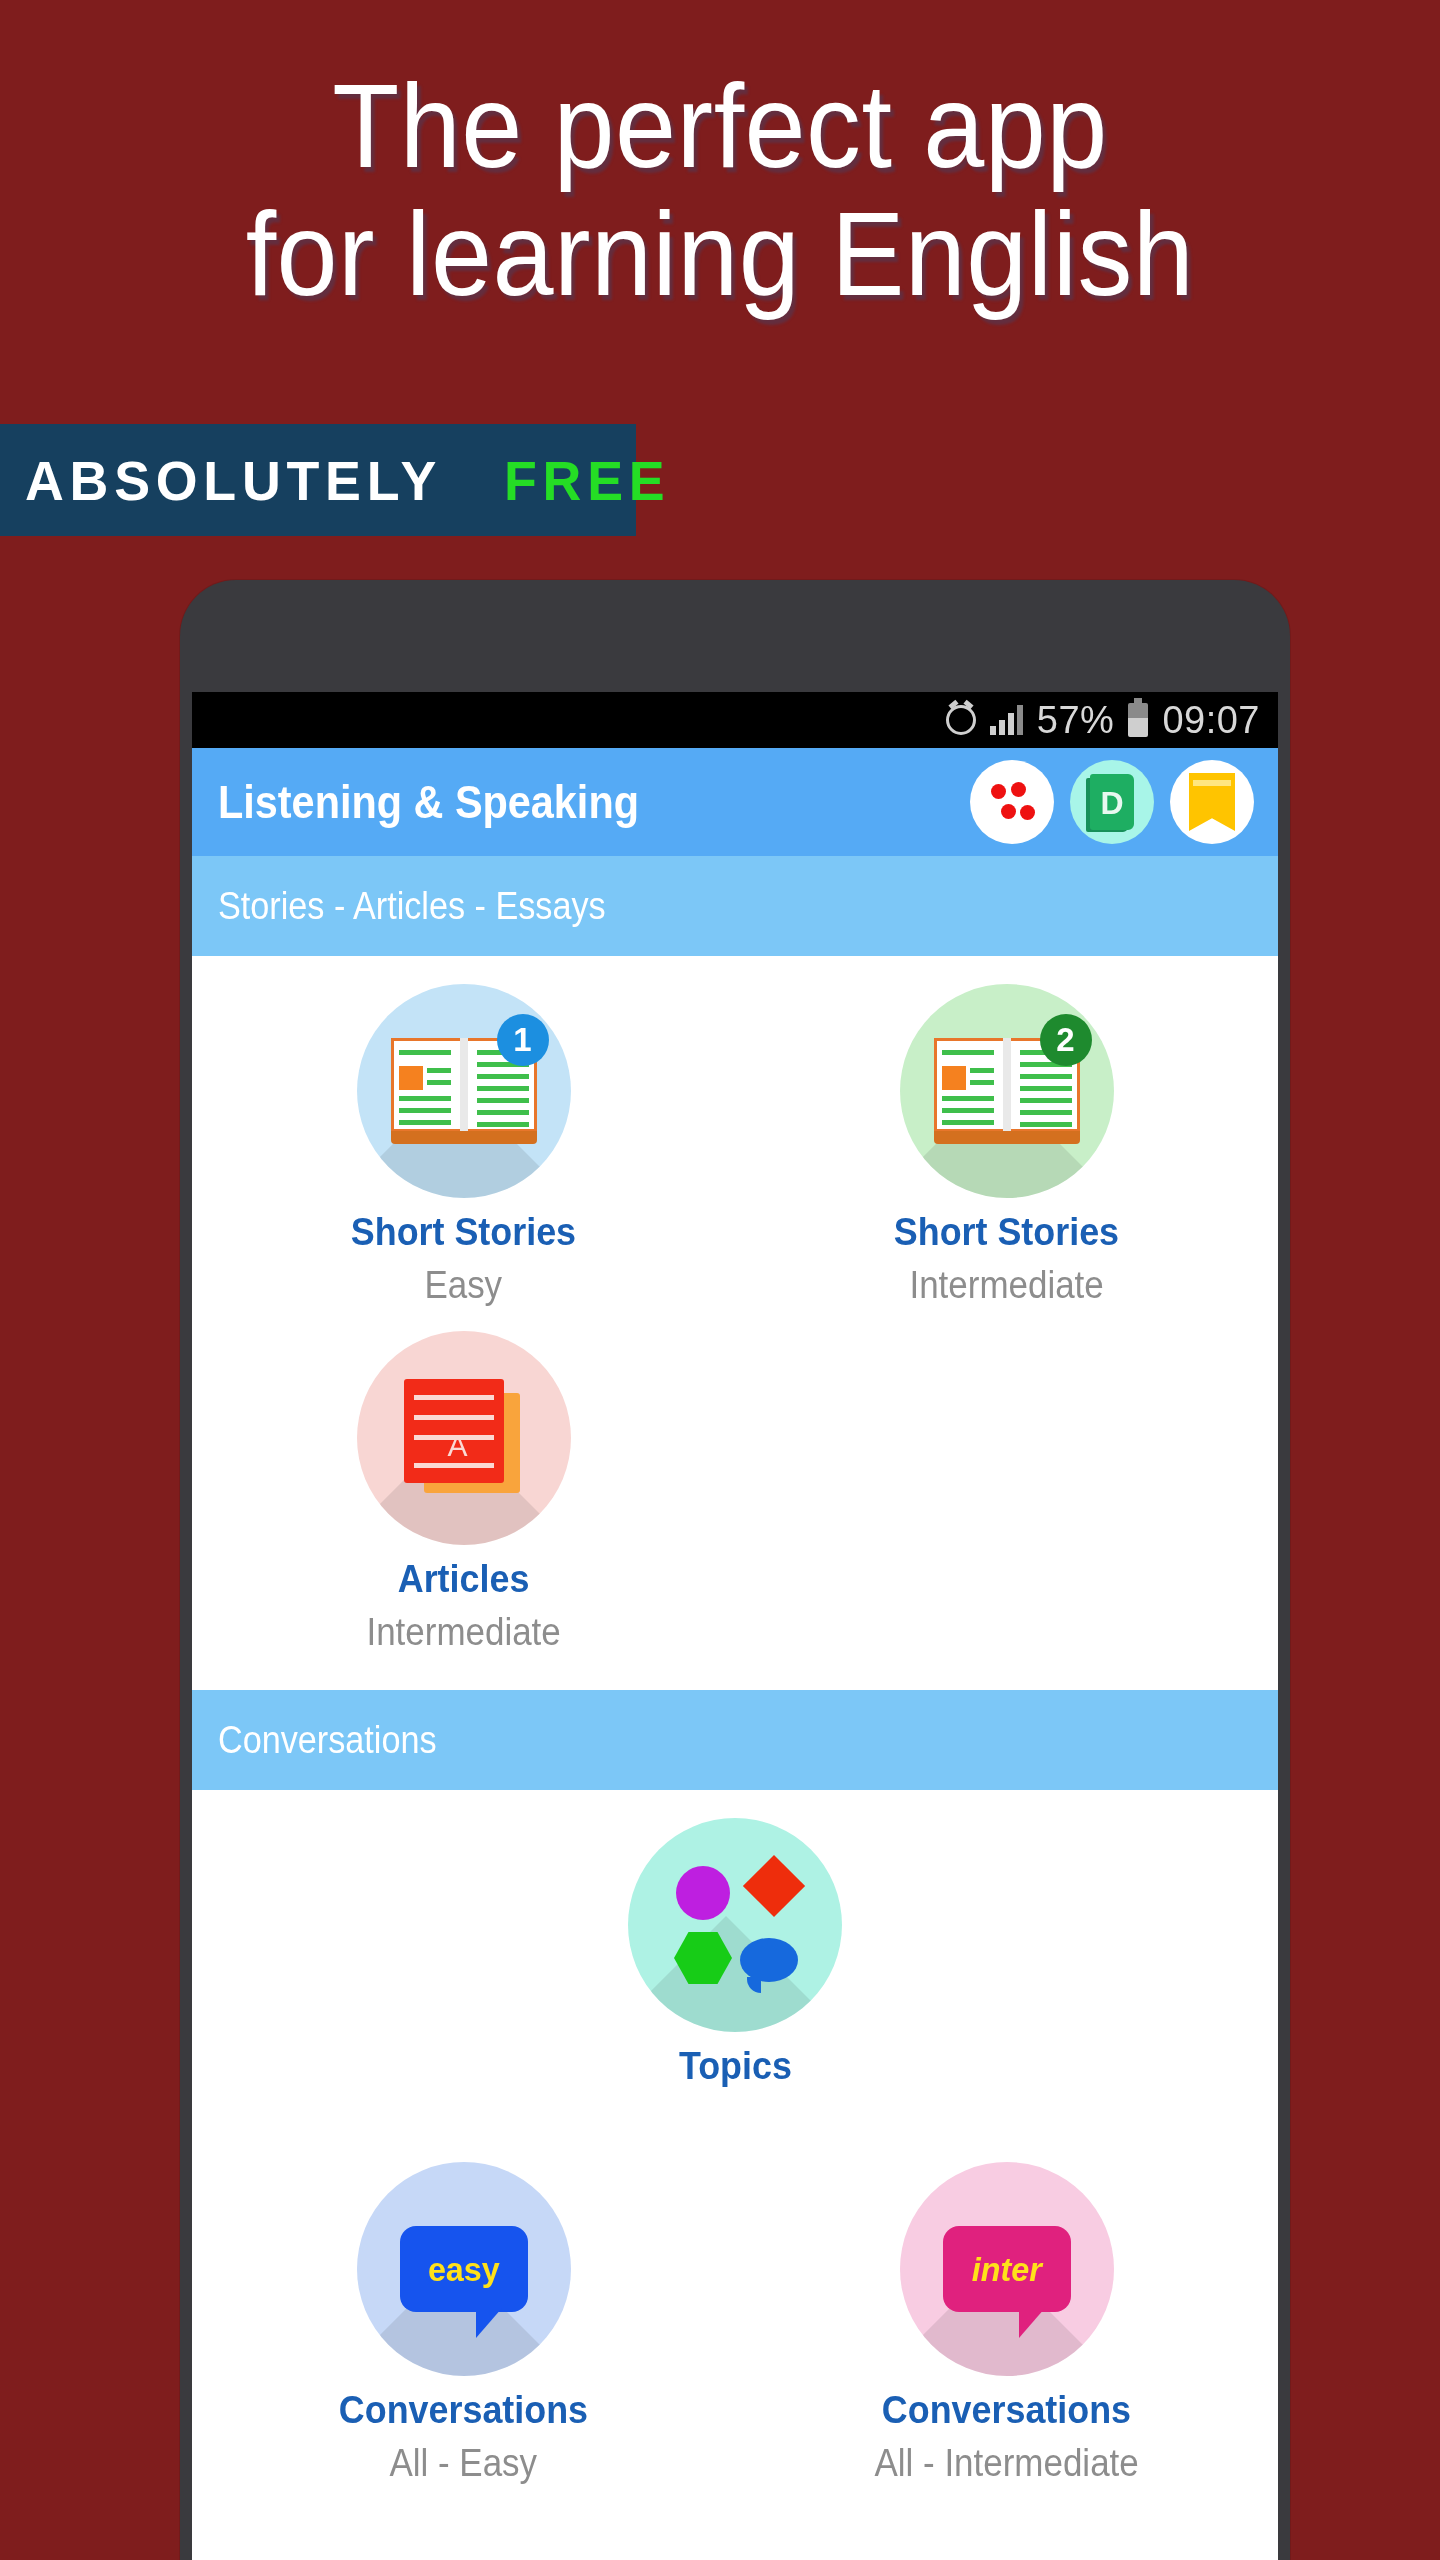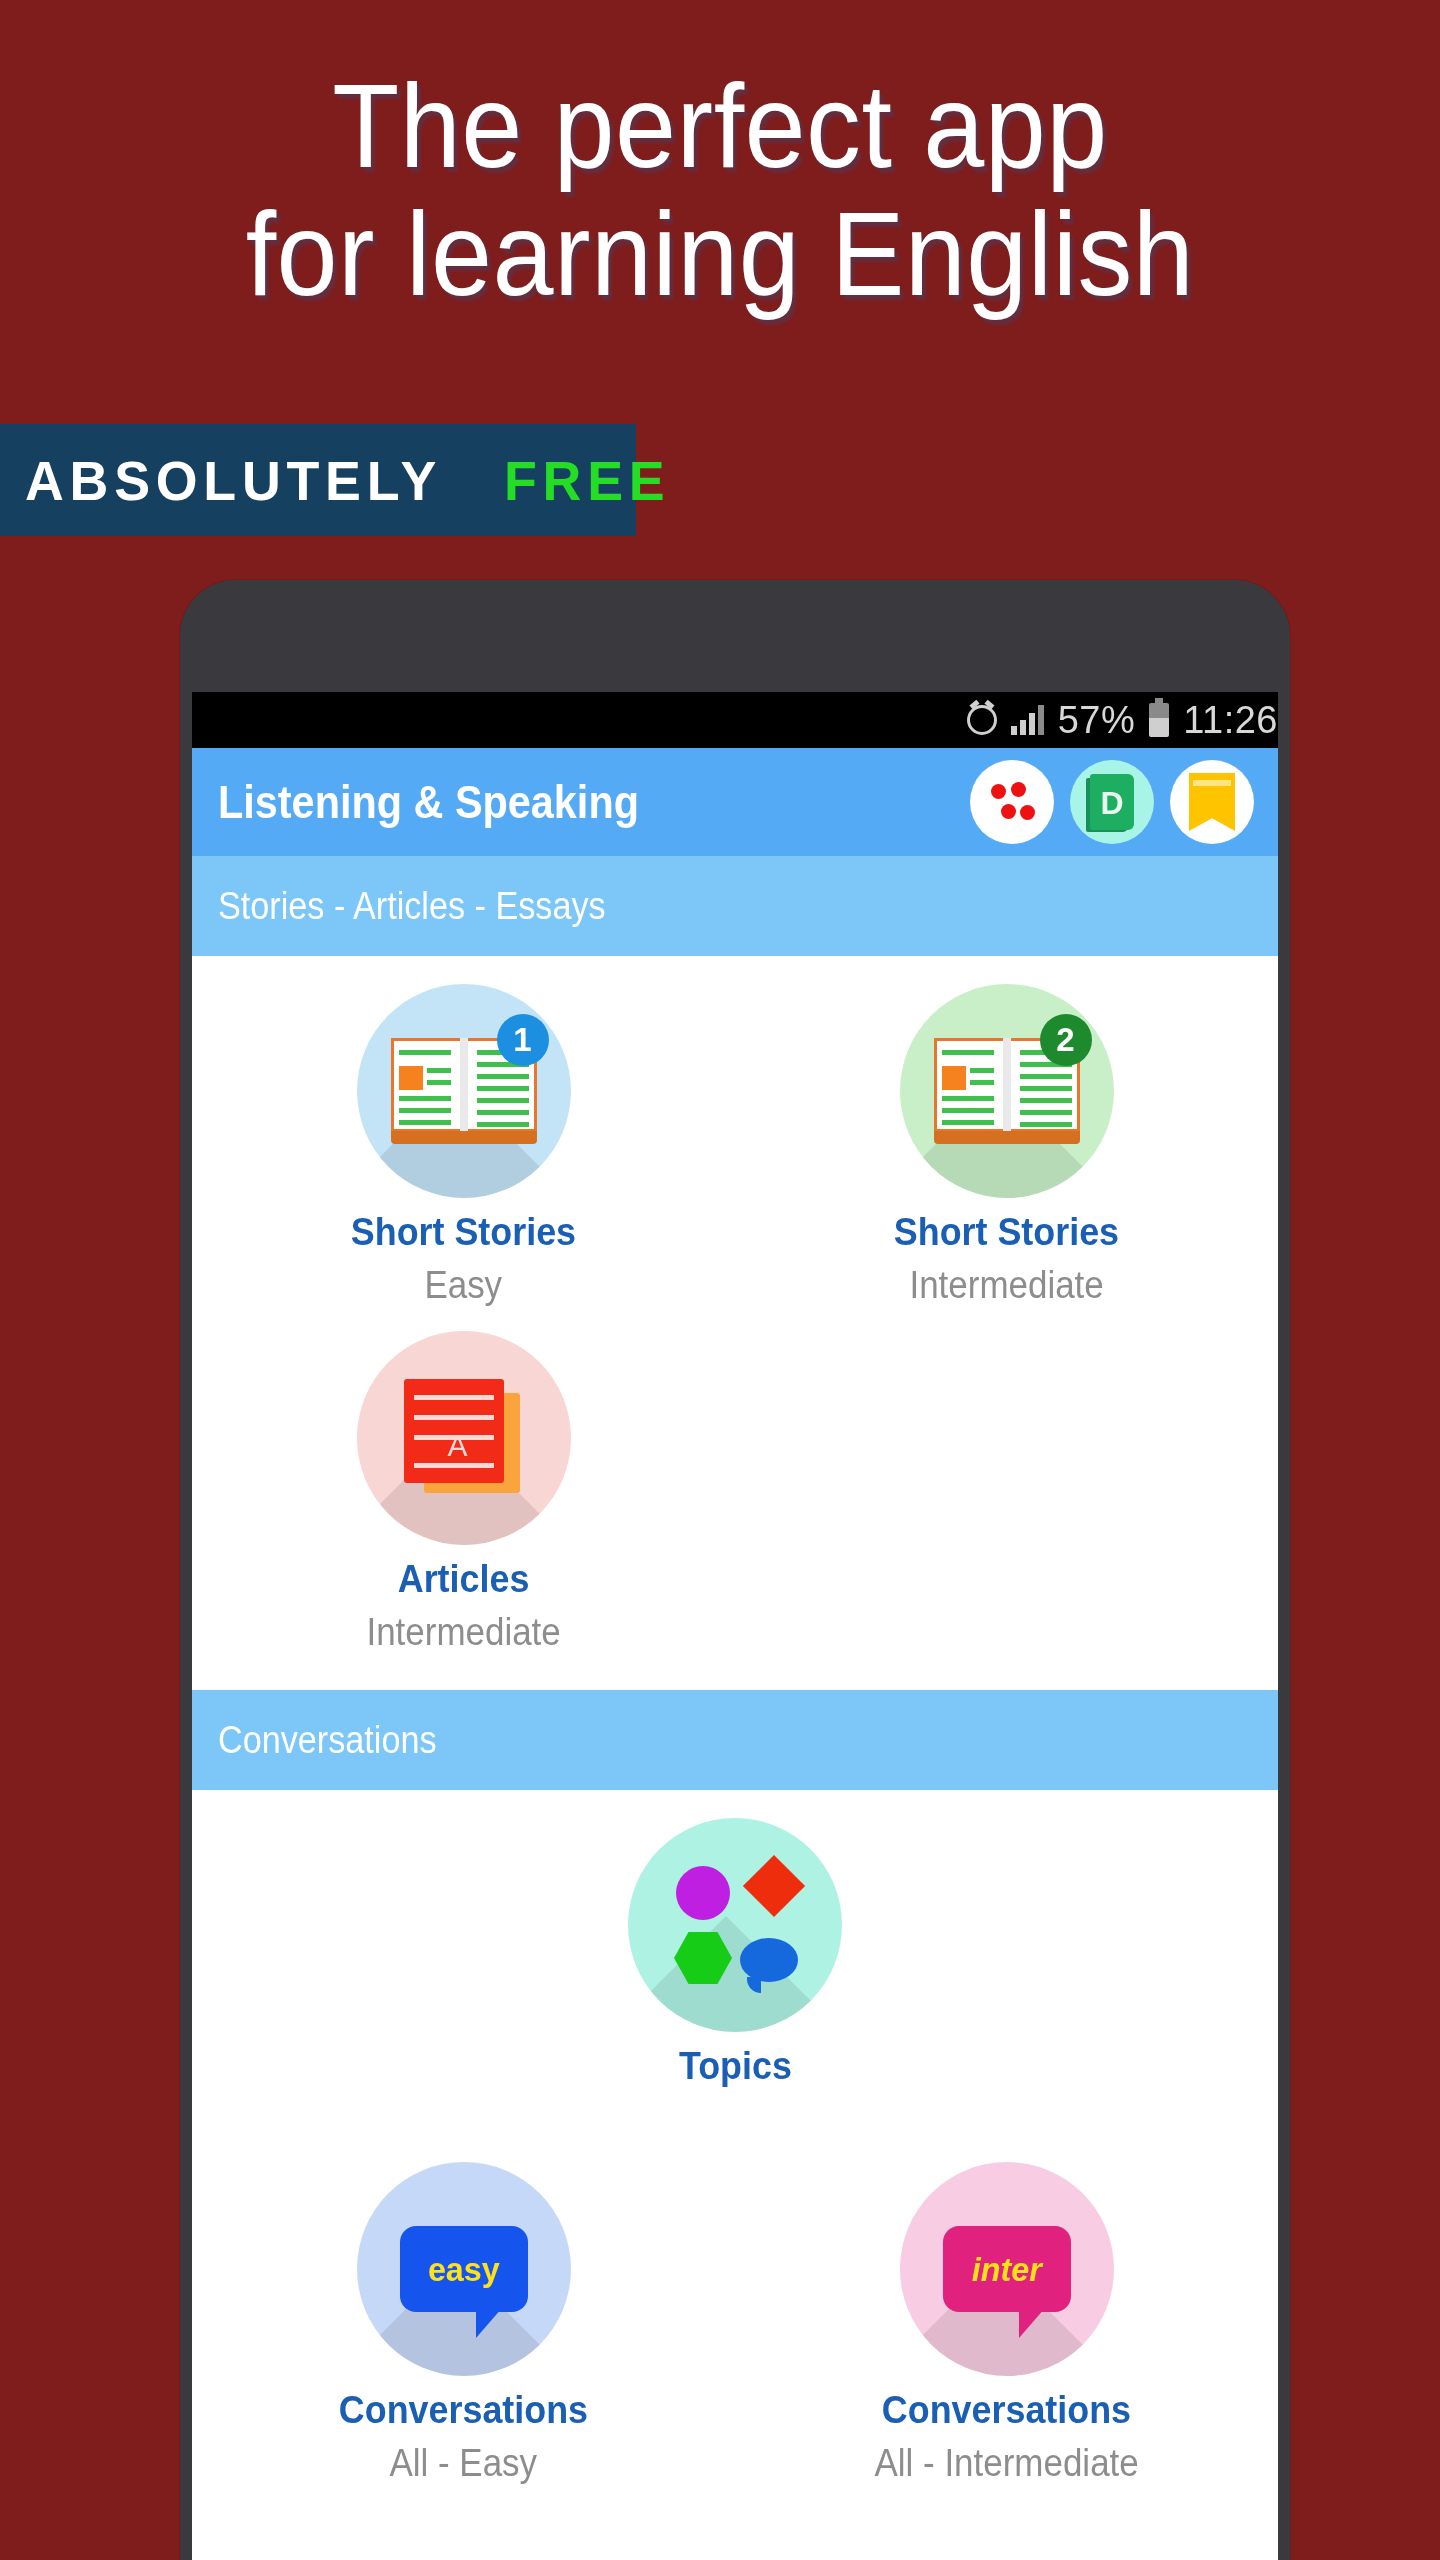--- a/index.html
+++ b/index.html
@@ -89,20 +89,21 @@
     overflow: hidden;
   }
 
   
   .status-bar {
     height: 56px;
     background: #000000;
     display: flex;
     align-items: center;
     justify-content: flex-end;
+    padding-right: 18px;
     gap: 14px;
     color: #d4d4d4;
   }
   .status-bar .sb-text {
     font-size: 38px;
     color: #d8d8d8;
     letter-spacing: 0.5px;
   }
   .icon-alarm {
     width: 30px; height: 30px;
@@ -482,21 +483,21 @@
       <div class="status-bar">
         <div class="icon-alarm"></div>
         <div class="icon-signal">
             <i></i>
             <i></i>
             <i></i>
             <i></i>
           </div>
         <div class="sb-text">57%</div>
         <div class="icon-battery"></div>
-        <div class="sb-text">11:26</div>
+        <div class="sb-text">09:07</div>
       </div>
 
       <div class="app-bar" style="background: rgb(85, 170, 245);">
         <div class="app-title">Listening &amp; Speaking</div>
         <div class="app-actions">
           <div class="round-btn rb-white">
             <div class="dots">
                 <i></i>
                 <i></i>
                 <i></i>

